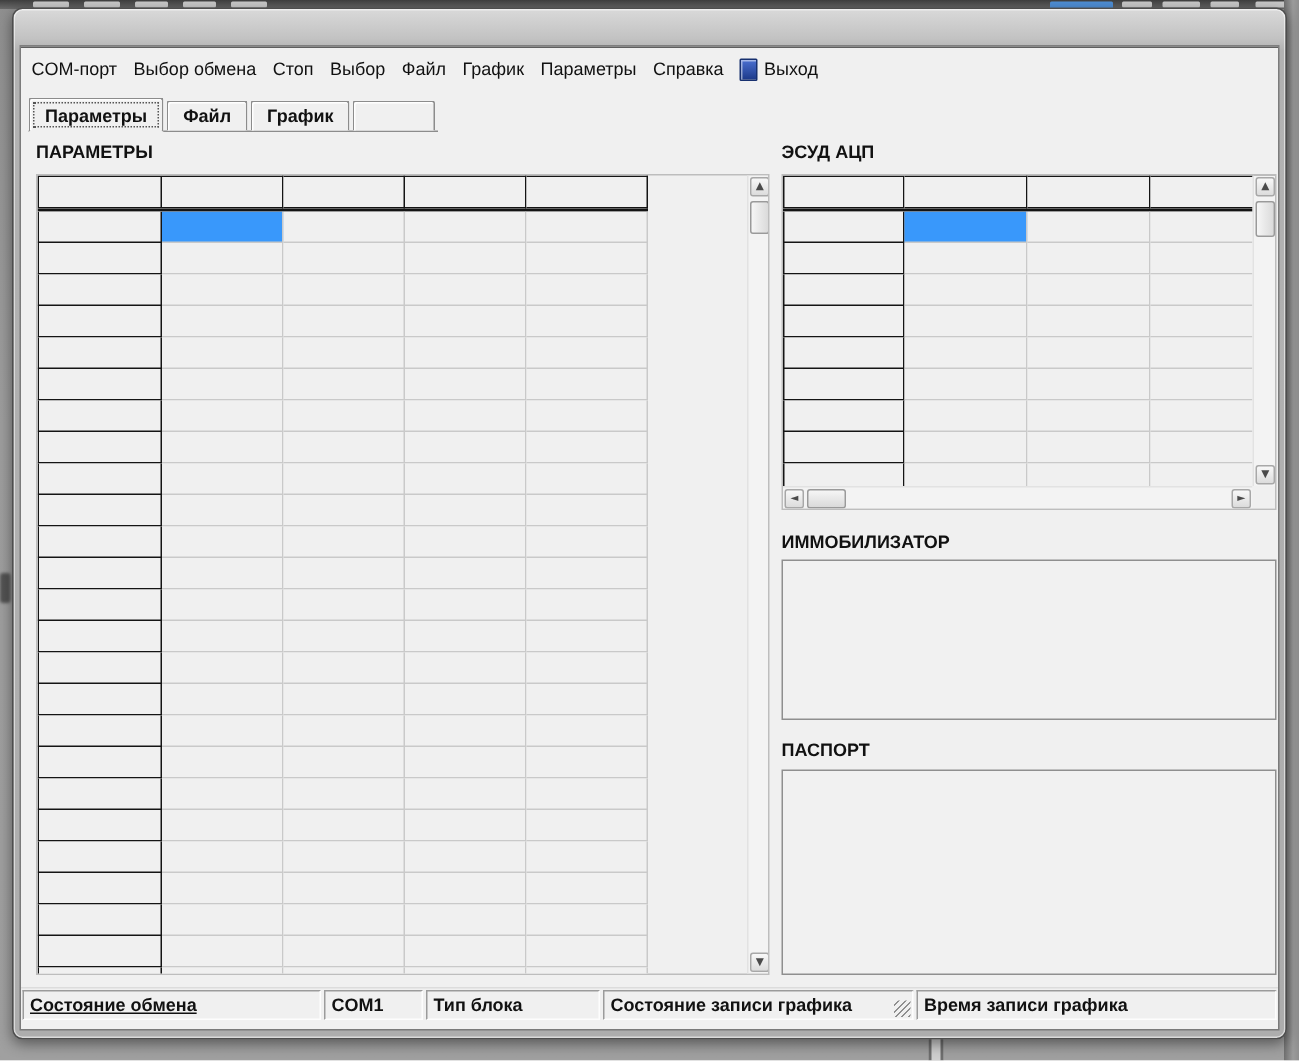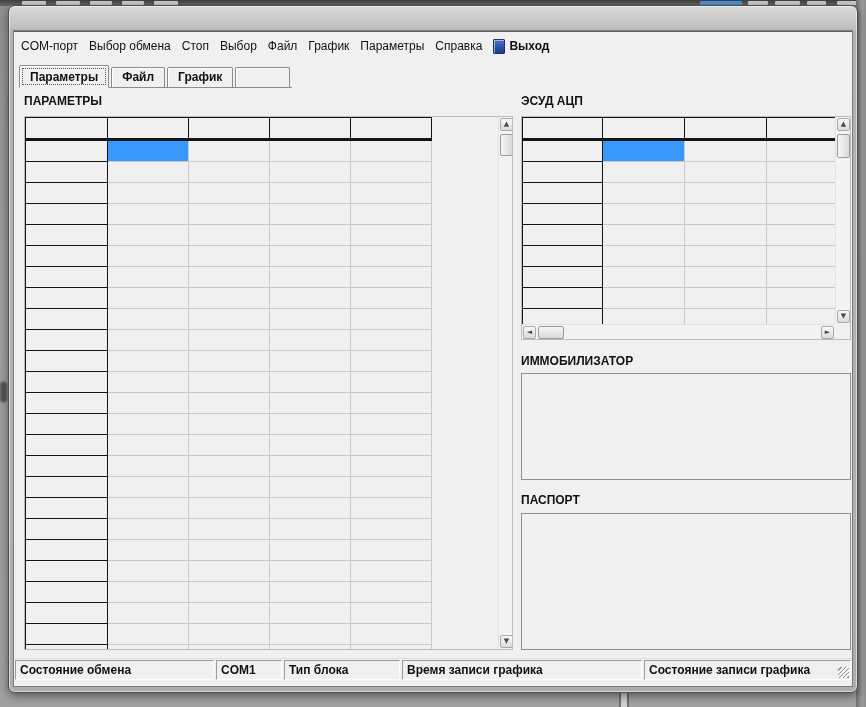--- a/index.html
+++ b/index.html
@@ -38,21 +38,21 @@
   .glyph-min{width:12px;height:3px;background:#3d3d3d;margin-top:6px;}
   .glyph-max{width:10px;height:9px;border:2px solid #3d3d3d;background:transparent;}
 
   
   .client{position:absolute;left:5px;top:25px;width:838px;height:654px;background:#f0f0f0;border-top:1px solid #5f5f5f;
           box-shadow:0 0 0 1px rgba(95,95,95,.65);}
 
   
   .menubar{position:absolute;left:0;top:0;width:100%;height:28px;display:flex;align-items:center;padding-left:3px;box-sizing:border-box;}
   .menu-item{font-size:12px;color:#111;padding:3px 4px;margin-right:3px;white-space:nowrap;}
-  .menu-exit{display:flex;align-items:center;font-size:12px;color:#111;padding:3px 4px;font-weight:bold;}
+  .menu-exit{display:flex;align-items:center;font-size:12px;color:#111;padding:3px 4px;}
   .exit-icon{display:inline-block;width:10px;height:13px;margin-right:4px;
              background:linear-gradient(180deg,#4a6fd0,#1d3a8a);border:1px solid #17306f;border-radius:1px;
              box-shadow:inset 1px 1px 0 rgba(255,255,255,.5);}
 
   
   .tabstrip{position:absolute;left:5px;top:32px;height:23px;display:flex;align-items:flex-end;border-bottom:1px solid #8c8c8c;}
   .tab{box-sizing:border-box;font-size:12px;font-weight:bold;color:#111;background:#f0f0f0;
        border:1px solid #8c8c8c;border-bottom:none;border-radius:2px 2px 0 0;
        padding:2px 10px 3px 10px;margin-right:2px;height:20px;white-space:nowrap;
        box-shadow:inset 1px 1px 0 #fff;}
@@ -433,25 +433,25 @@
         <div class="sb-corner"></div>
       </div>
 
       <div class="sec-label" style="left:507px;top:322px;">ИММОБИЛИЗАТОР</div>
       <div class="textbox" style="left:507px;top:341px;width:330px;height:107px;"></div>
 
       <div class="sec-label" style="left:507px;top:461px;">ПАСПОРТ</div>
       <div class="textbox" style="left:507px;top:481px;width:330px;height:137px;"></div>
 
       <div class="statusbar">
-        <div class="status-panel" style="width:199px;">Состояние обмена</div>
+        <div class="status-panel" style="width:199px;text-decoration:underline;">Состояние обмена</div>
         <div class="status-panel" style="width:66px;">COM1</div>
         <div class="status-panel" style="width:116px;">Тип блока</div>
-        <div class="status-panel" style="width:240px;">Время записи графика</div>
         <div class="status-panel" style="width:207px;">
           <span>Состояние записи графика</span>
           <span class="resize-grip"></span>
         </div>
+        <div class="status-panel" style="width:240px;">Время записи графика</div>
       </div>
 
     </div>
   </div>
 </div>
 
 </body></html>

